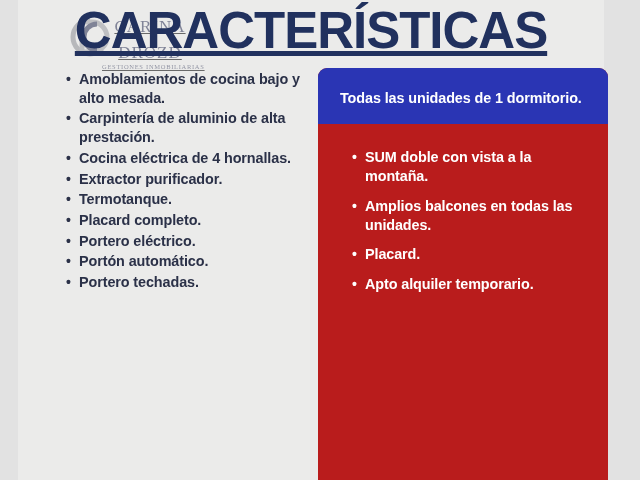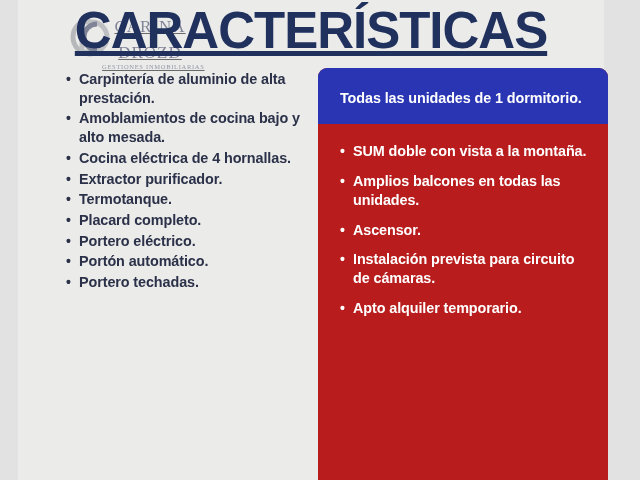--- a/index.html
+++ b/index.html
@@ -122,21 +122,22 @@
   }
   .panel-head-text {
     display:block;
     font-size:14.4px;
     font-weight:bold;
     line-height:1.42;
     color:#ffffff;
     letter-spacing:-.1px;
   }
   .panel-body {
-    padding:18px 14px 0 22px;
+    padding:24px 14px 0 22px;
+    margin-left:12px;
   }
   .pli {
     position:relative;
     display:block;
     padding-left:13px;
     margin-bottom:11px;
     font-size:14.4px;
     font-weight:bold;
     line-height:1.30;
     color:#ffffff;
@@ -166,38 +167,37 @@
       <div class="wm-text">
         <span class="wm-l1">CARINA</span>
         <span class="wm-l2">DROZD</span>
         <span class="wm-l3">GESTIONES INMOBILIARIAS</span>
       </div>
     </div>
 
     <h1 class="title">CARACTERÍSTICAS</h1>
 
     <div class="left-col">
+      <span class="li">Amoblamientos de cocina bajo y alto mesada.</span>
       <span class="li">Carpintería de aluminio de alta prestación.</span>
-      <span class="li">Amoblamientos de cocina bajo y alto mesada.</span>
       <span class="li">Cocina eléctrica de 4 hornallas.</span>
       <span class="li">Extractor purificador.</span>
       <span class="li">Termotanque.</span>
       <span class="li">Placard completo.</span>
       <span class="li">Portero eléctrico.</span>
       <span class="li">Portón automático.</span>
       <span class="li">Portero techadas.</span>
     </div>
 
     <div class="panel">
       <div class="panel-head">
         <span class="panel-head-text">Todas las unidades de 1 dormitorio.</span>
       </div>
       <div class="panel-body">
         <span class="pli">SUM doble con vista a la montaña.</span>
         <span class="pli">Amplios balcones en todas las unidades.</span>
-        <span class="pli">Ascensor.</span>
-        <span class="pli">Instalación prevista para circuito de cámaras.</span>
+        <span class="pli">Placard.</span>
         <span class="pli">Apto alquiler temporario.</span>
       </div>
     </div>
 
   </div>
 </div>
 
 </body></html>

